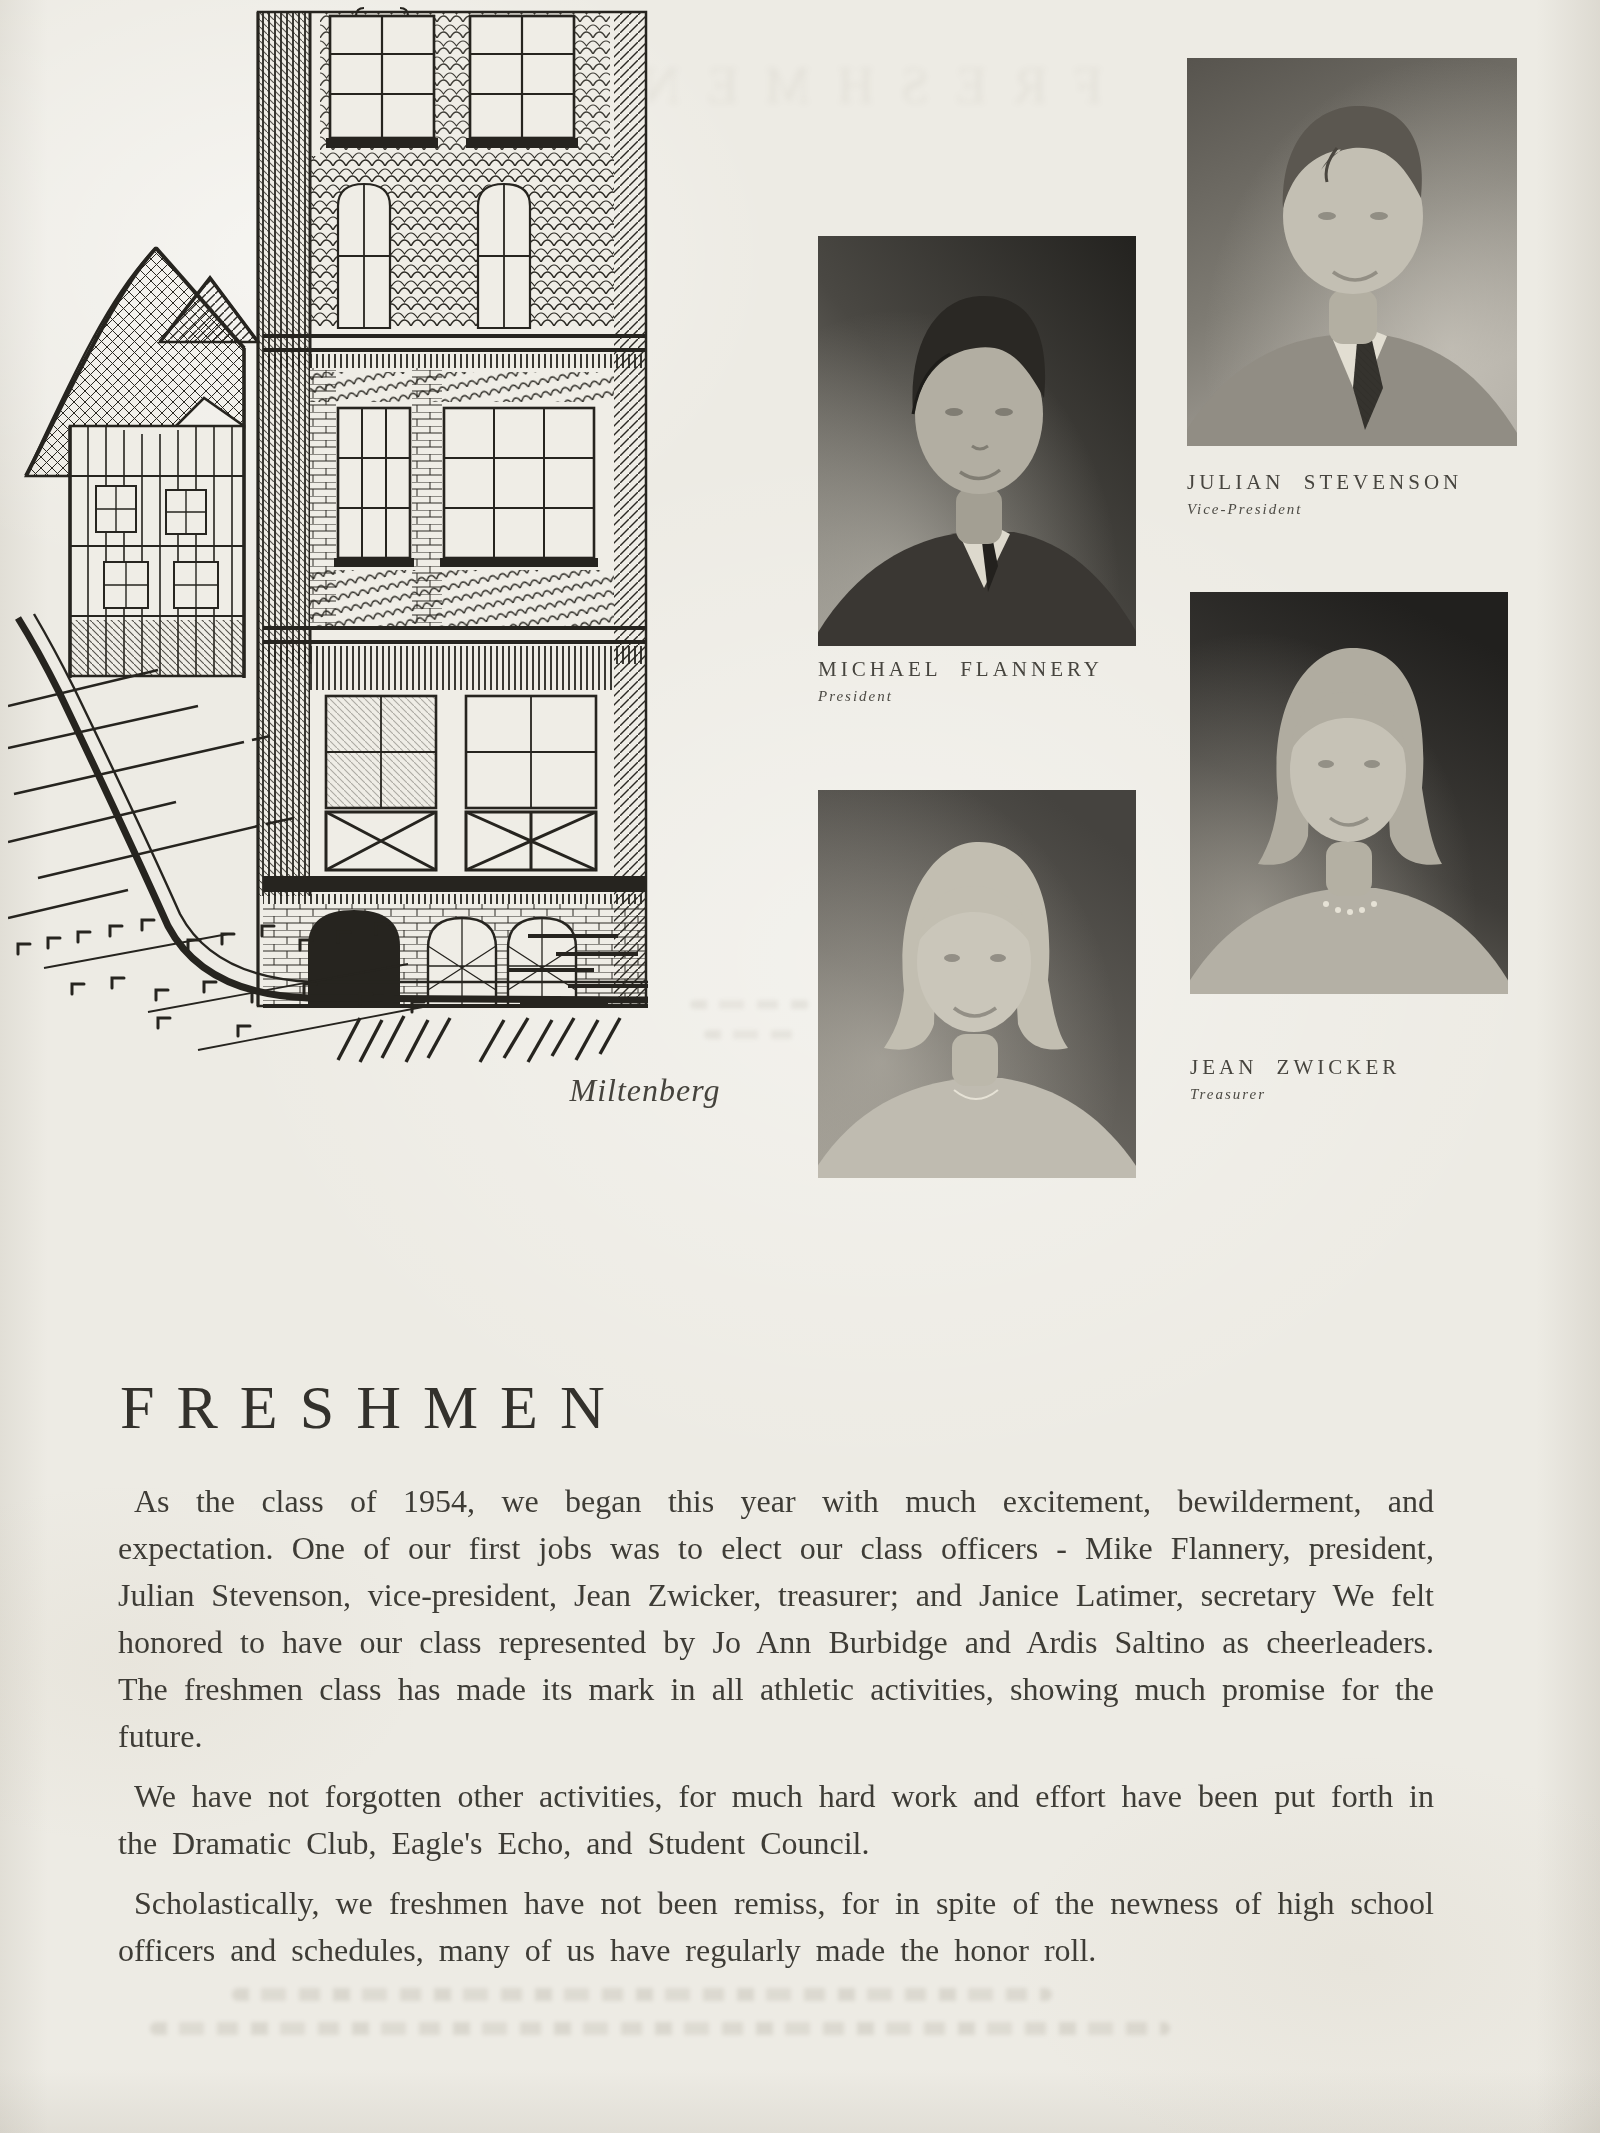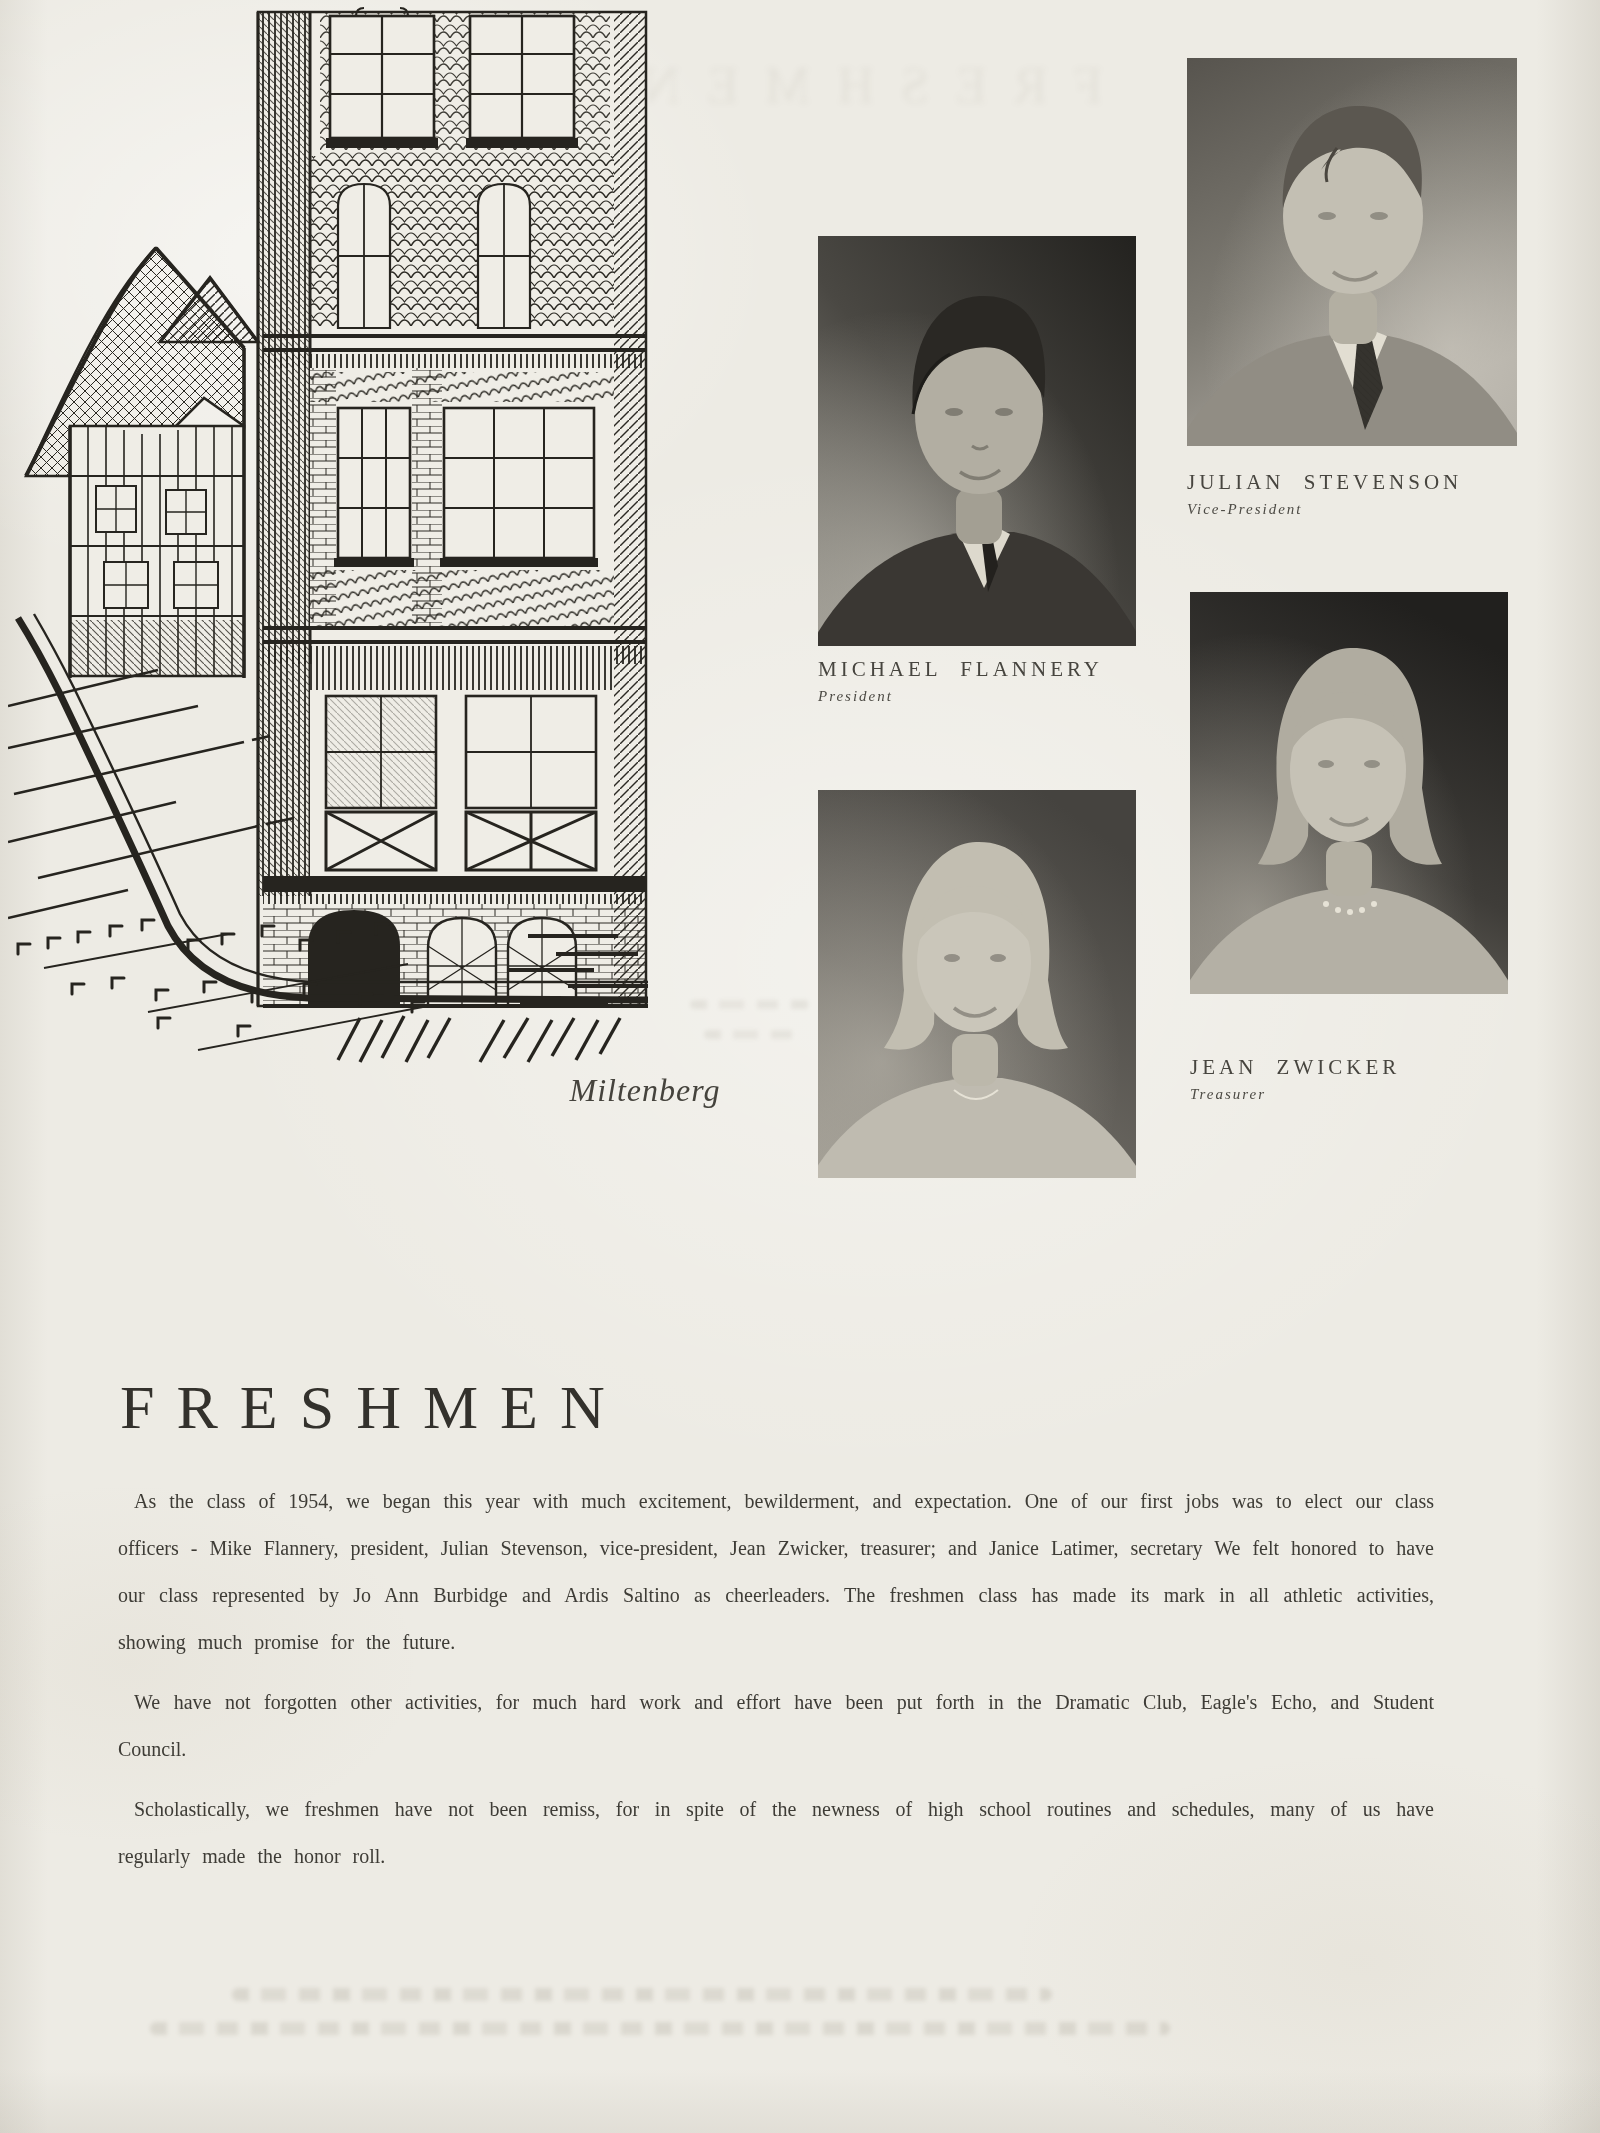--- a/index.html
+++ b/index.html
@@ -20,21 +20,21 @@
   .caption{ text-align:left; }
   .cap-name{ font-size:21px; letter-spacing:4px; word-spacing:10px; color:#47453f; }
   .cap-role{ font-size:15px; font-style:italic; letter-spacing:2px; margin-top:6px; color:#4c4a44; }
   
   .page-title{
     font-size:62px; letter-spacing:22px; color:#33312c;
     font-weight:400;
   }
   
   .body-text p{
-    font-size:20px; line-height:47px; text-align:justify; word-spacing:7px;
+    font-size:32px; line-height:47px; text-align:justify; word-spacing:7px;
     text-indent:16px; margin:0 0 13px 0; color:#3e3c36;
   }
   
   .photo{ display:block; }
   .photo svg{ display:block; }
   
   .illus-caption{ font-size:32px; font-style:italic; letter-spacing:1px; color:#45433d; }
   
   .ghost-title{
     transform:scaleX(-1); filter:blur(3px); opacity:.08; color:#7e7664;
@@ -436,21 +436,21 @@
 
       <path d="M136 300 Q158 318 180 300" stroke="#e6e2d6" stroke-width="2" fill="none"></path>
     </svg>
   </div>
 
   <h1 class="abs page-title" style="left:120px; top:1372px; width:1310px; margin:0;">FRESHMEN</h1>
 
   <div class="abs body-text" style="left:118px; top:1478px; width:1316px;">
     <p>As the class of 1954, we began this year with much excitement, bewilderment, and expectation. One of our first jobs was to elect our class officers - Mike Flannery, president, Julian Stevenson, vice-president, Jean Zwicker, treasurer; and Janice Latimer, secretary  We felt honored to have our class represented by Jo Ann Burbidge and Ardis Saltino as cheerleaders. The freshmen class has made its mark in all athletic activities, showing much promise for the future.</p>
     <p>We have not forgotten other activities, for much hard work and effort have been put forth in the Dramatic Club, Eagle's Echo, and Student Council.</p>
-    <p>Scholastically, we freshmen have not been remiss, for in spite of the newness of high school routines and schedules, many of us have regularly made the honor roll.</p>
+    <p>Scholastically, we freshmen have not been remiss, for in spite of the newness of high school officers and schedules, many of us have regularly made the honor roll.</p>
   </div>
 
   <div class="abs smudge small" style="left:690px; top:1000px; width:120px;"></div>
   <div class="abs smudge small" style="left:704px; top:1030px; width:92px;"></div>
   <div class="abs smudge" style="left:232px; top:1988px; width:820px;"></div>
   <div class="abs smudge" style="left:150px; top:2022px; width:1020px;"></div>
 
 </div>
 
 </body></html>

